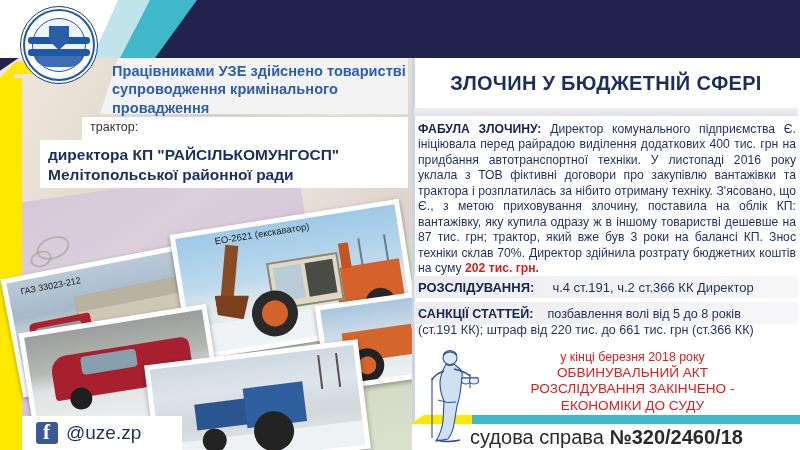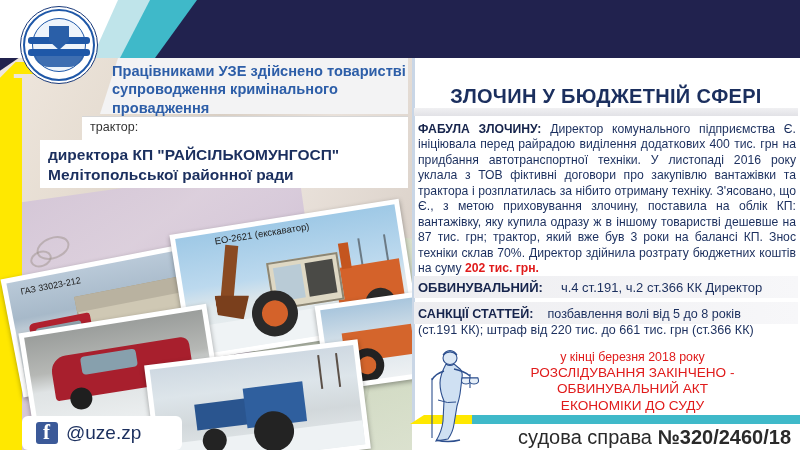--- a/index.html
+++ b/index.html
@@ -204,37 +204,37 @@
   
   .p-or{ left:320px; top:298px; width:110px; height:86px; transform:rotate(-8deg); }
   .p-or .inner{ background:linear-gradient(180deg,#a9c6dd 0%, #d9e3ea 50%, #eef1f3 100%); }
   .or-b{ position:absolute; left:18px; top:26px; width:70px; height:30px; background:#d4652c;}
   .or-w{ position:absolute; left:22px; top:44px; width:34px; height:34px; background:#222; border-radius:50%;}
   .or-w:after{content:"";position:absolute;inset:8px;background:#d4652c;border-radius:50%;}
 
   
   .fb-box{
     position:absolute; left:22px; bottom:0; width:160px; height:34px; z-index:18;
-    background:#ffffff; display:flex; align-items:center; gap:8px; padding-left:14px;border-radius:6px;
+    background:#ffffff; display:flex; align-items:center; gap:8px; padding-left:14px;
   }
   .fb-icon{ width:22px; height:22px; background:#3b5998; border-radius:3px; position:relative; }
   .fb-icon:after{
     content:"f"; position:absolute; left:7px; top:-2px; color:#fff;
     font-family:"Liberation Serif", serif; font-weight:bold; font-size:21px;
   }
   .fb-handle{ color:#1b2f5e; font-size:19px; }
 
   
   .right-panel{
     position:absolute; left:412px; top:58px; width:388px; height:392px; z-index:15;
     background:#ffffff; border-left:3px solid #c9d6e6;
   }
   .r-title{
     position:absolute; left:418px; top:72px; width:376px; text-align:center; z-index:16;
-    color:#1b2f5e; font-weight:bold; font-size:20px; letter-spacing:.3px;margin-top:13px;
+    color:#1b2f5e; font-weight:bold; font-size:20px; letter-spacing:.3px;
   }
   .r-title-rule{
     position:absolute; left:414px; top:108px; width:384px; height:8px; z-index:16;
     background:linear-gradient(180deg,#f0f0f2,#e2e2e6);
   }
   .blk{ position:absolute; z-index:16; color:#1b2f5e; }
   .lbl{ font-weight:bold; color:#16244c; }
   .fabula{
     left:418px; top:122px; width:378px; font-size:12.2px; line-height:1.27;
     text-align:justify;
@@ -262,21 +262,21 @@
   
   .justice{ position:absolute; left:424px; top:348px; width:60px; height:96px; z-index:18; }
 
   
   .bottom-accent{
     position:absolute; left:410px; bottom:26px; width:390px; height:9px; z-index:17;
     background:linear-gradient(90deg,#ffe800 0%, #ffe800 16%, #3fb9c9 16%, #3fb9c9 100%);
     clip-path:polygon(14px 0, 100% 0, 100% 100%, 0 100%);
   }
   .case-no{
-    position:absolute; left:470px; bottom:1px; width:325px; text-align:right; z-index:18;
+    position:absolute; left:470px; bottom:1px; width:325px; z-index:18;
     color:#2a2a2a; font-size:20px; padding-right:4px;
   }
   .case-no b{ font-weight:bold; }
   .case-strip{
     position:absolute; left:412px; bottom:0; width:388px; height:26px; z-index:17;
     background:#ffffff;
   }
 </style>
 </head>
 <body>
@@ -388,21 +388,21 @@
   <div class="r-title-rule"></div>
   <div class="r-title">ЗЛОЧИН У БЮДЖЕТНІЙ СФЕРІ</div>
 
   <div class="blk fabula">
     <span class="lbl">ФАБУЛА ЗЛОЧИНУ:</span>
     <span>Директор комунального підприємства Є. ініціювала перед райрадою виділення додаткових 400 тис. грн на придбання автотранспортної техніки. У листопаді 2016 року уклала з ТОВ фіктивні договори про закупівлю вантажівки та трактора і розплатилась за нібито отриману техніку. З'ясовано, що Є., з метою приховування злочину, поставила на облік КП: вантажівку, яку купила одразу ж в іншому товаристві дешевше на 87 тис. грн; трактор, який вже був 3 роки на балансі КП. Знос техніки склав 70%. Директор здійнила розтрату бюджетних коштів на суму </span><span class="red">202 тис. грн.</span>
   </div>
 
   <div class="shade sh1"></div>
   <div class="blk obvin">
-    <span class="lbl">ОБВИНУВАЛЬНИЙ:</span>
+    <span class="lbl">РОЗСЛІДУВАННЯ:</span>
     &nbsp;&nbsp;&nbsp;&nbsp;<span>ч.4 ст.191, ч.2 ст.366 КК Директор</span>
   </div>
 
   <div class="shade sh2"></div>
   <div class="blk sankc">
     <span class="lbl">САНКЦІЇ СТАТТЕЙ:</span>
     &nbsp;&nbsp;&nbsp;<span>позбавлення волі від 5 до 8 років</span><br>
     <span>(ст.191 КК); штраф від 220 тис. до 661 тис. грн (ст.366 КК)</span>
   </div>
 
@@ -418,22 +418,22 @@
       <path d="M38 30 q-2 6 4 6 q6 0 4 -6z" fill="#e6eff8"></path>
       <path d="M50 30 q-2 6 4 6 q6 0 4 -6z" fill="#e6eff8" transform="translate(-4,0)"></path>
       <line x1="8" y1="30" x2="8" y2="90"></line>
       <path d="M14 52 q10 4 18 2" stroke-width="1"></path>
       <path d="M12 92 q12 3 24 0" stroke-width="1.3"></path>
     </g>
   </svg>
 
   <div class="concl">
     <div class="small">у кінці березня 2018 року</div>
+    <div>ОБВИНУВАЛЬНИЙ АКТ</div>
     <div>РОЗСЛІДУВАННЯ ЗАКІНЧЕНО -</div>
-    <div>ОБВИНУВАЛЬНИЙ АКТ</div>
     <div>ЕКОНОМІКИ ДО СУДУ</div>
   </div>
 
   <div class="case-strip"></div>
   <div class="bottom-accent"></div>
   <div class="case-no">
     <span>судова справа </span><b>№320/2460/18</b>
   </div>
 
 </div>

